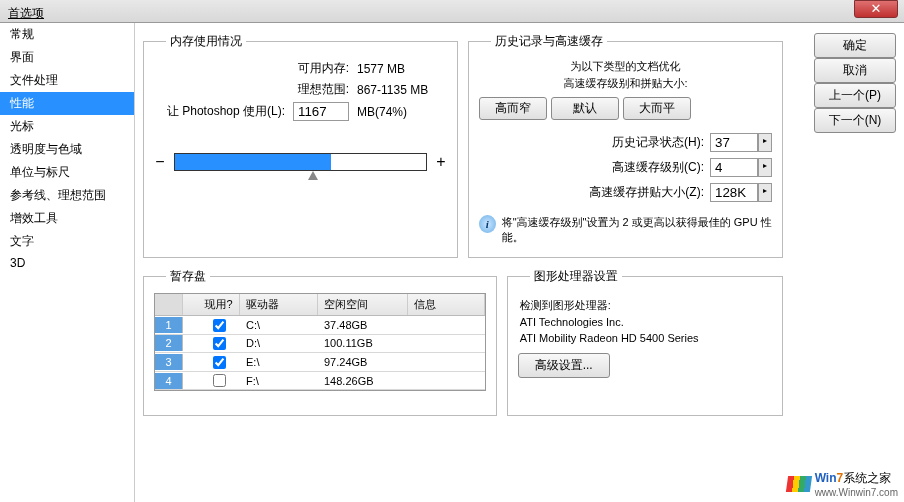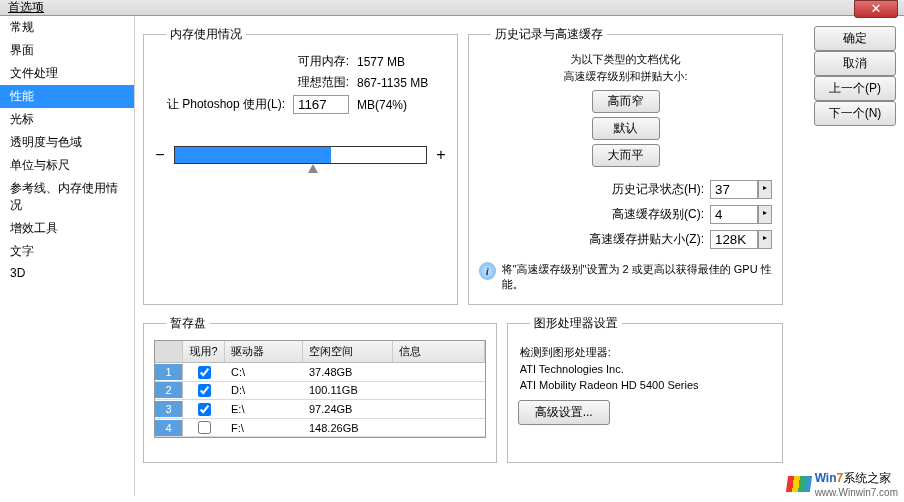--- a/index.html
+++ b/index.html
@@ -1,17 +1,17 @@
 <!DOCTYPE html>
 <html><head>
 <meta charset="utf-8">
 <style>
 * { box-sizing: border-box; margin: 0; padding: 0; }
 body { font-family: 'Microsoft YaHei', SimSun, sans-serif; font-size: 12px; background: #fff; width: 904px; height: 502px; overflow: hidden; position: relative; }
-.titlebar { background: linear-gradient(#e8e8e8, #d8d8d8); height: 16px; display: flex; align-items: center; padding-left: 8px; border-bottom: 1px solid #999; text-decoration: underline; }
+.titlebar { background: linear-gradient(#e8e8e8, #d8d8d8); height: 23px; display: flex; align-items: flex-end; padding-left: 8px; border-bottom: 1px solid #999; text-decoration: underline; }
 .close-btn { position: absolute; right: 6px; top: 0; width: 44px; height: 18px; background: linear-gradient(#e07070, #c03030); border: 1px solid #803030; border-radius: 0 0 3px 3px; color: #fff; text-align: center; font-size: 13px; line-height: 16px; }
 .main { display: flex; height: 480px; }
 .sidebar { width: 135px; background: #fff; border-right: 1px solid #ccc; }
 .sidebar-item { padding: 3px 10px; cursor: pointer; }
 .sidebar-item.selected { background: #2891ff; color: #fff; }
 .content { flex: 1; padding: 10px 8px; position: relative; }
 .right-buttons { position: absolute; right: 8px; top: 10px; display: flex; flex-direction: column; }
 .btn { background: linear-gradient(#f8f8f8, #e0e0e0); border: 1px solid #8a8a8a; border-radius: 3px; padding: 3px 0; width: 82px; text-align: center; cursor: pointer; font-size: 12px; }
 .btn-sm { width: 68px; padding: 2px 0; }
 .panels { display: flex; gap: 10px; width: 640px; }
@@ -20,36 +20,36 @@
 .mem-row { display: flex; justify-content: flex-end; gap: 8px; padding: 2px 0; align-items: center; }
 .mem-row label { text-align: right; }
 .mem-row .val { width: 90px; }
 .input-small { width: 56px; border: 1px solid #999; padding: 1px 4px; background: #fff; text-align: left; }
 .slider-row { display: flex; align-items: center; gap: 8px; margin-top: 30px; }
 .slider-minus, .slider-plus { font-size: 16px; width: 12px; text-align: center; }
 .slider { flex: 1; height: 18px; position: relative; background: #fff; border: 1px solid #333; }
 .slider-fill { position: absolute; left: 0; top: 0; bottom: 0; width: 62%; background: #2891ff; }
 .slider-thumb { position: absolute; bottom: -10px; left: 53%; width: 0; height: 0; border-left: 5px solid transparent; border-right: 5px solid transparent; border-bottom: 9px solid #888; }
 .cache-desc { text-align: center; font-size: 11px; line-height: 1.5; margin-bottom: 6px; }
-.cache-btns { display: flex; flex-direction: column; align-items: center; gap: 4px; margin-bottom: 10px; }
+.cache-btns { display: flex; flex-direction: row; align-items: center; gap: 4px; margin-bottom: 10px; }
 .field-row { display: flex; justify-content: flex-end; align-items: center; gap: 6px; padding: 3px 0; }
 .spinner { display: flex; }
 .spinner input { width: 48px; border: 1px solid #999; padding: 1px 4px; }
 .spinner-btn { width: 14px; border: 1px solid #999; background: #e8e8e8; font-size: 8px; text-align: center; line-height: 14px; }
 .info-row { display: flex; gap: 6px; margin-top: 10px; font-size: 11px; align-items: flex-start; }
 .info-icon { width: 18px; height: 18px; border-radius: 50%; background: radial-gradient(#cde6ff,#6ab0e8); color: #003870; font-weight: bold; text-align: center; line-height: 18px; font-style: italic; font-family: serif; }
 .lower { display: flex; gap: 10px; width: 640px; }
 .table { border: 1px solid #999; font-size: 11px; width: 100%; }
 .table-head { display: flex; background: linear-gradient(#f4f4f4,#e4e4e4); border-bottom: 1px solid #bbb; }
 .table-head > div { padding: 3px 6px; border-right: 1px solid #ccc; }
 .table-row { display: flex; border-bottom: 1px solid #d8d8d8; align-items: center; }
 .table-row > div { padding: 2px 6px; }
 .col-num { width: 28px; text-align: center; background: #ddd; border-right: 1px solid #bbb; }
 .table-row .col-num { background: #5aa0e0; color: #fff; }
-.col-chk { width: 42px; text-align: center; }
+.col-chk { width: 42px; text-align: center; margin-left: 15px; }
 .col-drv { width: 78px; }
 .col-free { width: 90px; }
 .col-info { flex: 1; }
 input[type=checkbox] { vertical-align: middle; }
 .gpu-panel fieldset { height: 148px; }
 .gpu-text { font-size: 11px; padding: 4px 2px; line-height: 1.5; }
 .watermark { position: absolute; right: 6px; bottom: 4px; font-size: 12px; display: flex; align-items: center; gap: 4px; }
 .flag { width: 24px; height: 16px; background: linear-gradient(90deg,#e33 25%,#fc0 25% 50%,#3a6 50% 75%,#39c 75%); transform: skewX(-8deg); }
 .wm-win7 { font-weight: bold; }
 .wm-win7 .w { color: #2060c0; }
@@ -66,21 +66,21 @@
 
 <div class="main">
   <div class="sidebar" id="sidebar">
       <div class="sidebar-item">常规</div>
       <div class="sidebar-item">界面</div>
       <div class="sidebar-item">文件处理</div>
       <div class="sidebar-item selected">性能</div>
       <div class="sidebar-item">光标</div>
       <div class="sidebar-item">透明度与色域</div>
       <div class="sidebar-item">单位与标尺</div>
-      <div class="sidebar-item">参考线、内存使用情况</div>
+      <div class="sidebar-item">参考线、理想范围</div>
       <div class="sidebar-item">增效工具</div>
       <div class="sidebar-item">文字</div>
       <div class="sidebar-item">3D</div>
     </div>
 
   <div class="content">
     <div class="right-buttons">
       <div class="btn">确定</div>
       <div class="btn">取消</div>
       <div class="btn">上一个(P)</div>

